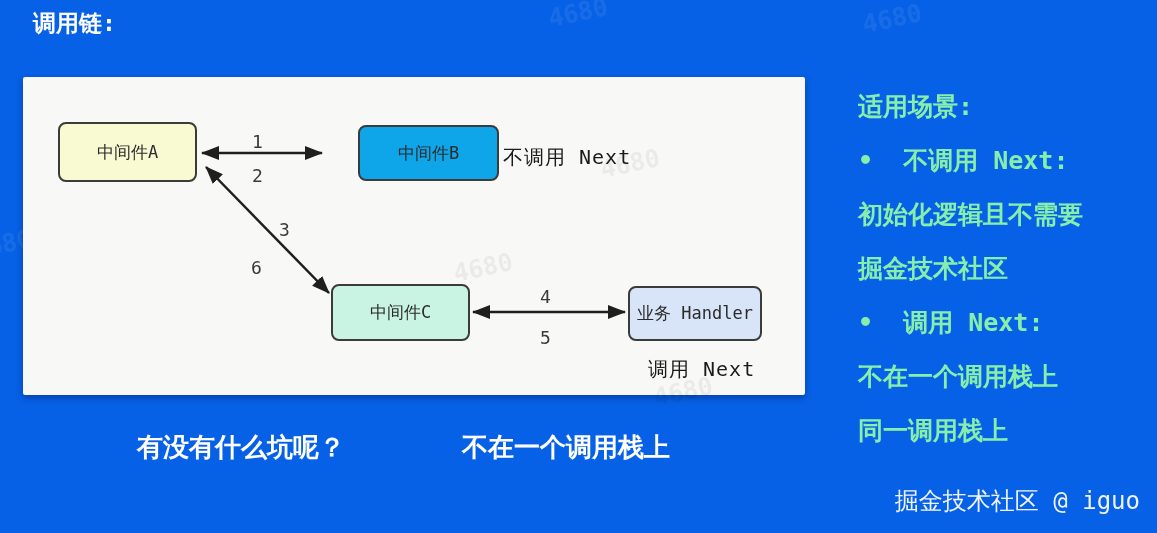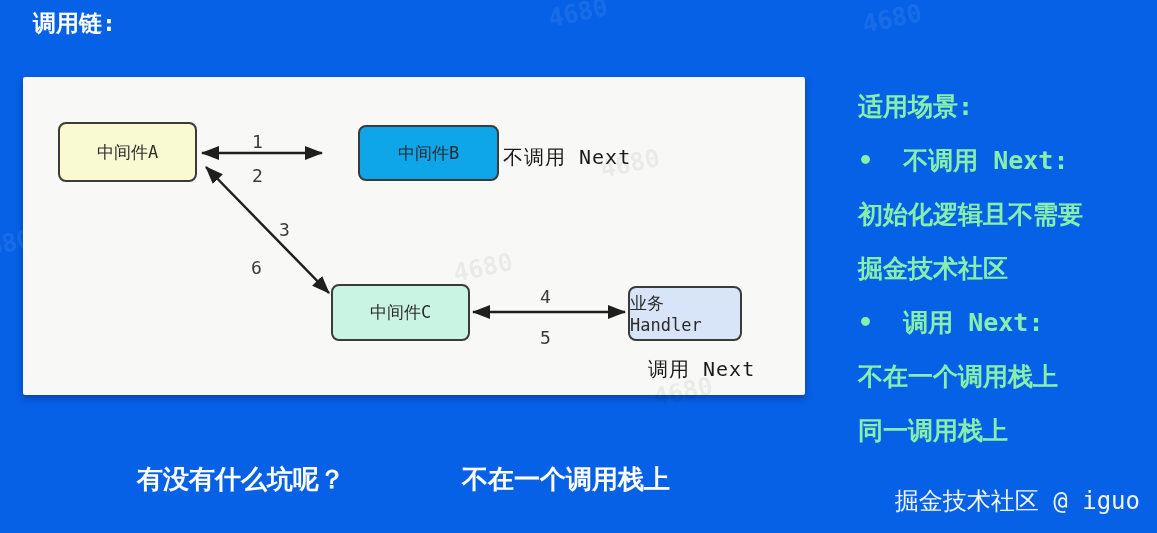--- a/index.html
+++ b/index.html
@@ -32,34 +32,33 @@
   .box{
     position:absolute;
     border:2px solid #3B3B3B;border-radius:8px;
     display:flex;align-items:center;justify-content:center;
     font-size:17px;color:#2B2B2B;
     box-sizing:border-box;
   }
   .box-a{left:35px;top:45px;width:139px;height:60px;background:#F9F9D2;}
   .box-b{left:302px;top:48px;width:141px;height:56px;background:#0ea5e9;margin-left:33px;}
   .box-c{left:308px;top:207px;width:139px;height:57px;background:#C9F3E2;align-items:center;}
-  .box-h{left:605px;top:209px;width:114px;height:55px;background:#D8E4F8;}
+  .box-h{left:605px;top:209px;width:134px;height:55px;background:#D8E4F8;}
   .num{
     position:absolute;font-size:18px;color:#3A3A3A;line-height:1;
   }
   .note{
     position:absolute;font-size:20px;font-weight:400;color:#1B1B1B;
     white-space:nowrap;letter-spacing:1px;
   }
   .note-top{left:480px;top:67px;}
   .note-bottom{left:625px;top:279px;text-align:right;}
   .caption{
     position:absolute;font-size:26px;font-weight:700;color:#FFFFFF;
     white-space:nowrap;
-    margin-top:32px;
   }
   .cap1{left:137px;top:430px;}
   .cap2{left:462px;top:430px;text-align:center;}
   .right-panel{
     position:absolute;left:858px;top:90px;width:290px;
     color:#86efac;font-size:25px;font-weight:600;
   }
   .rline{
     height:54px;line-height:34px;white-space:pre;
   }

